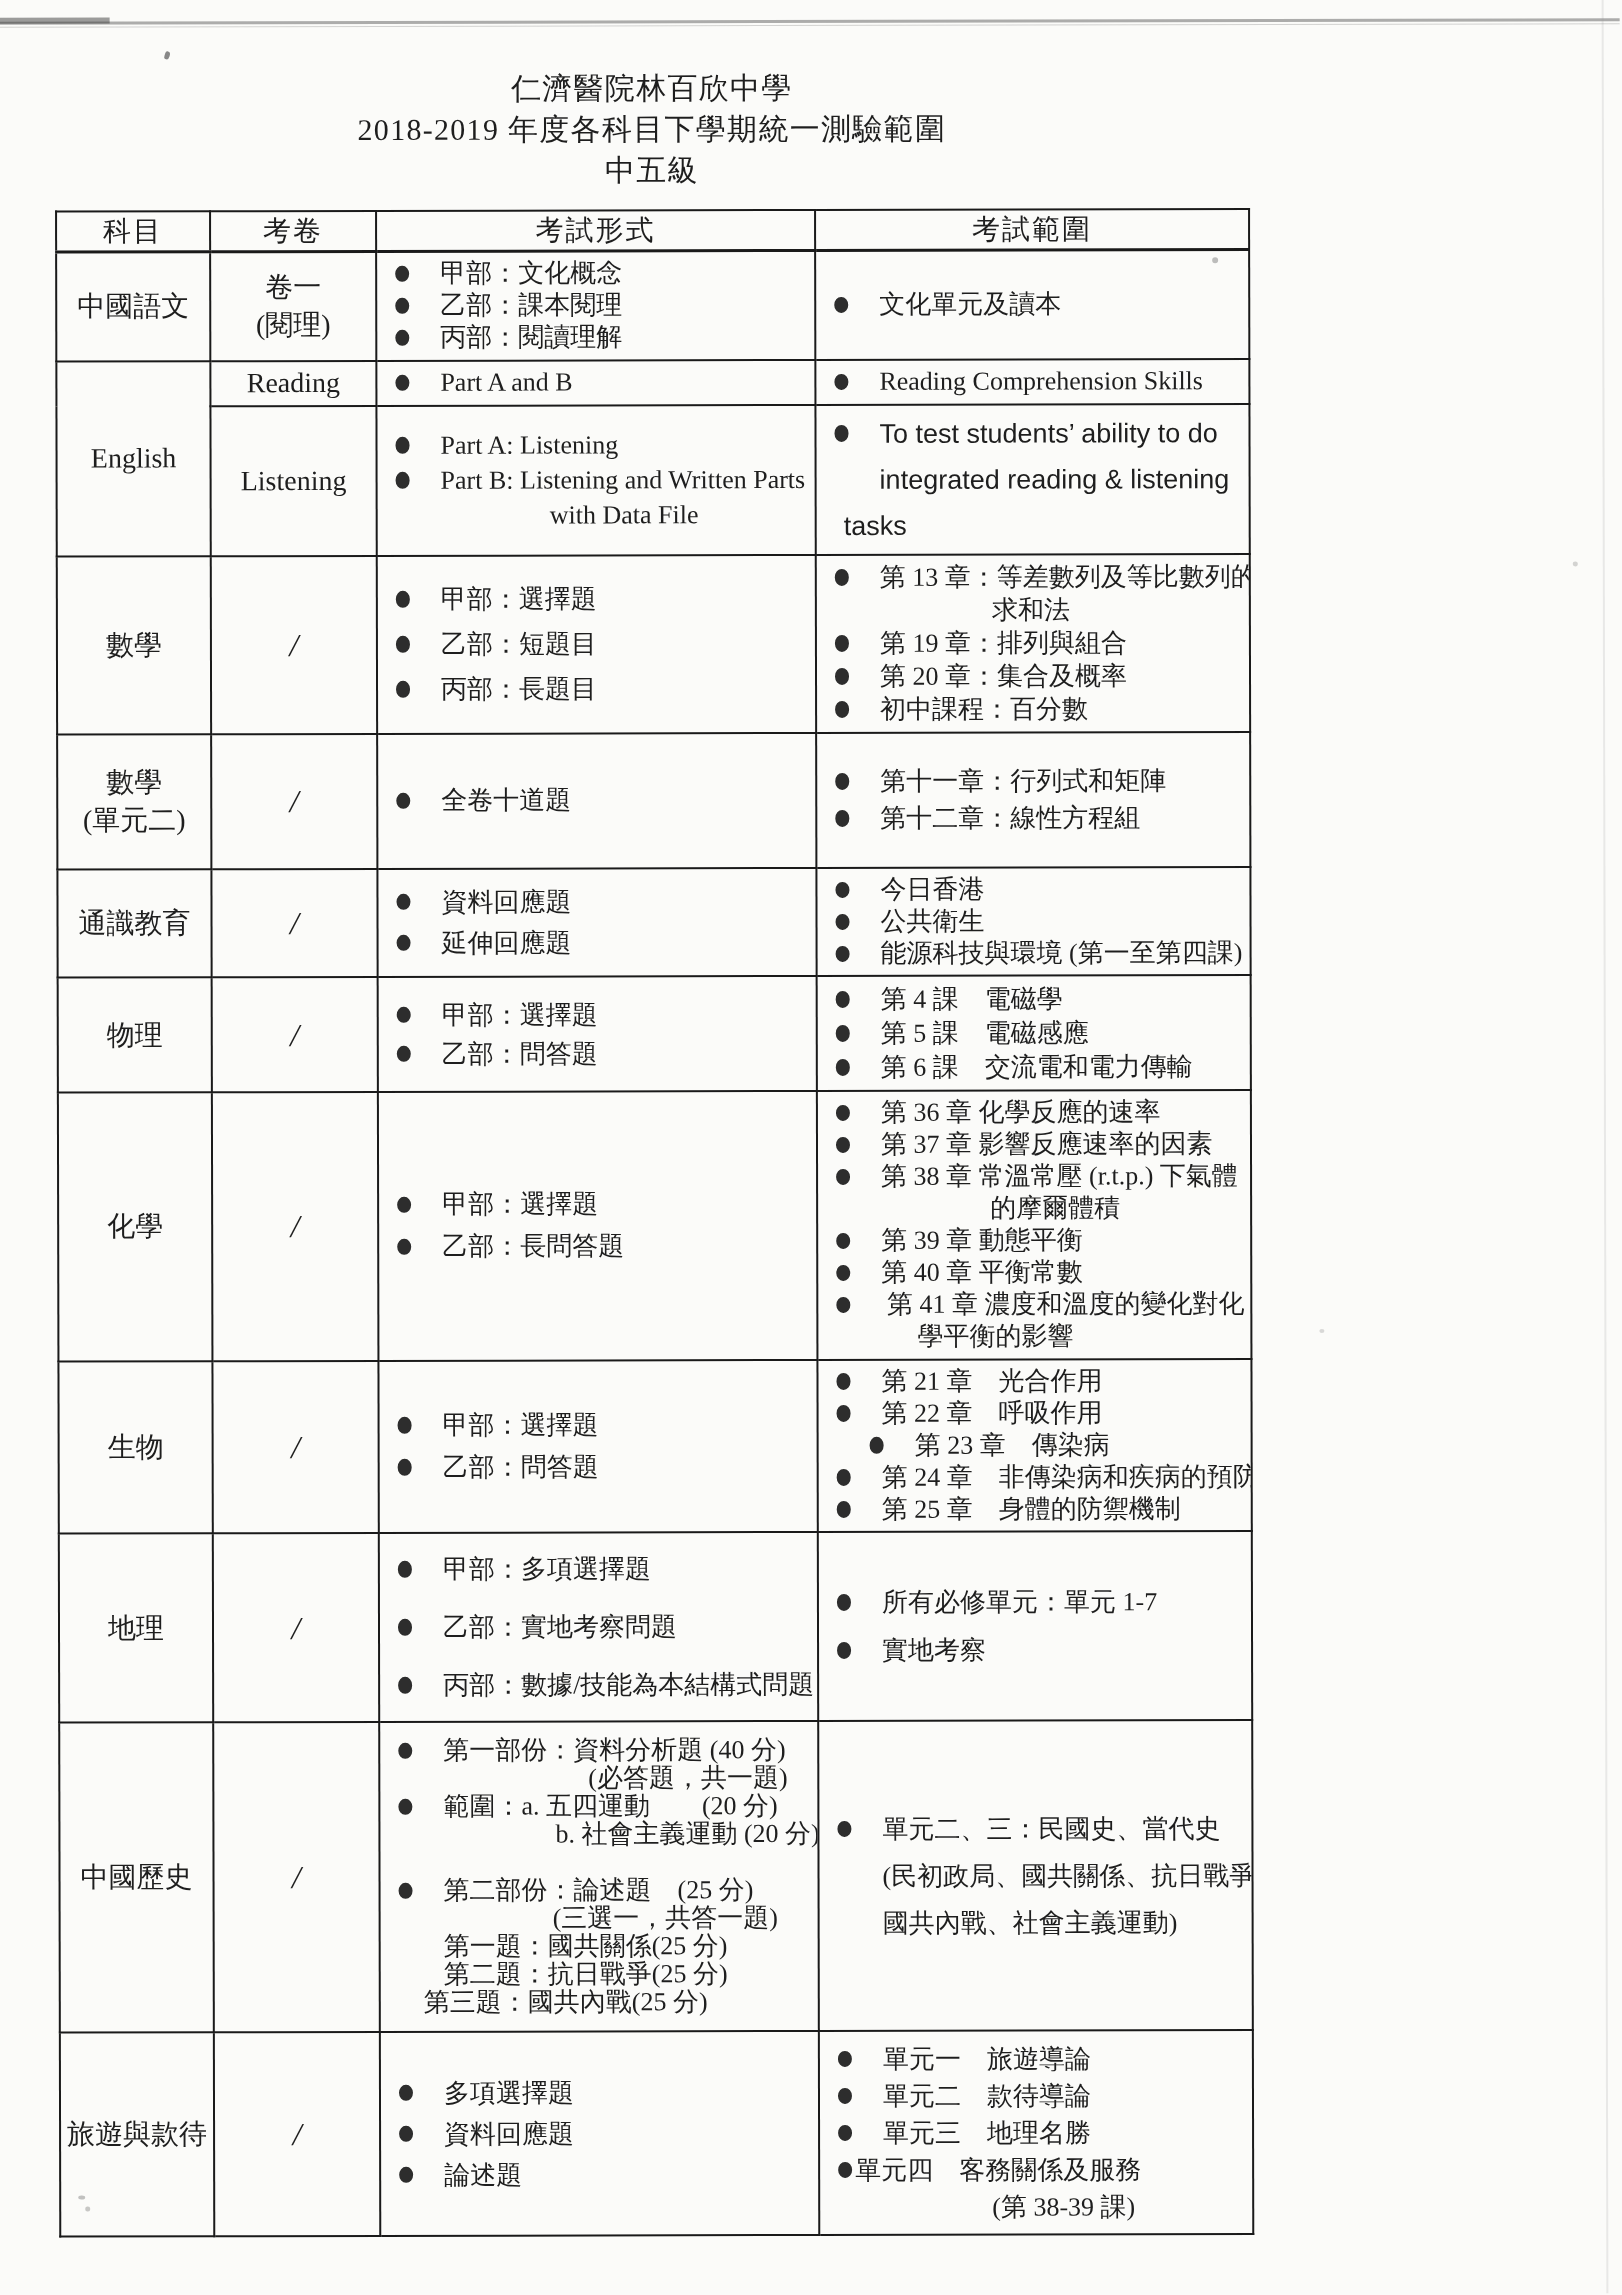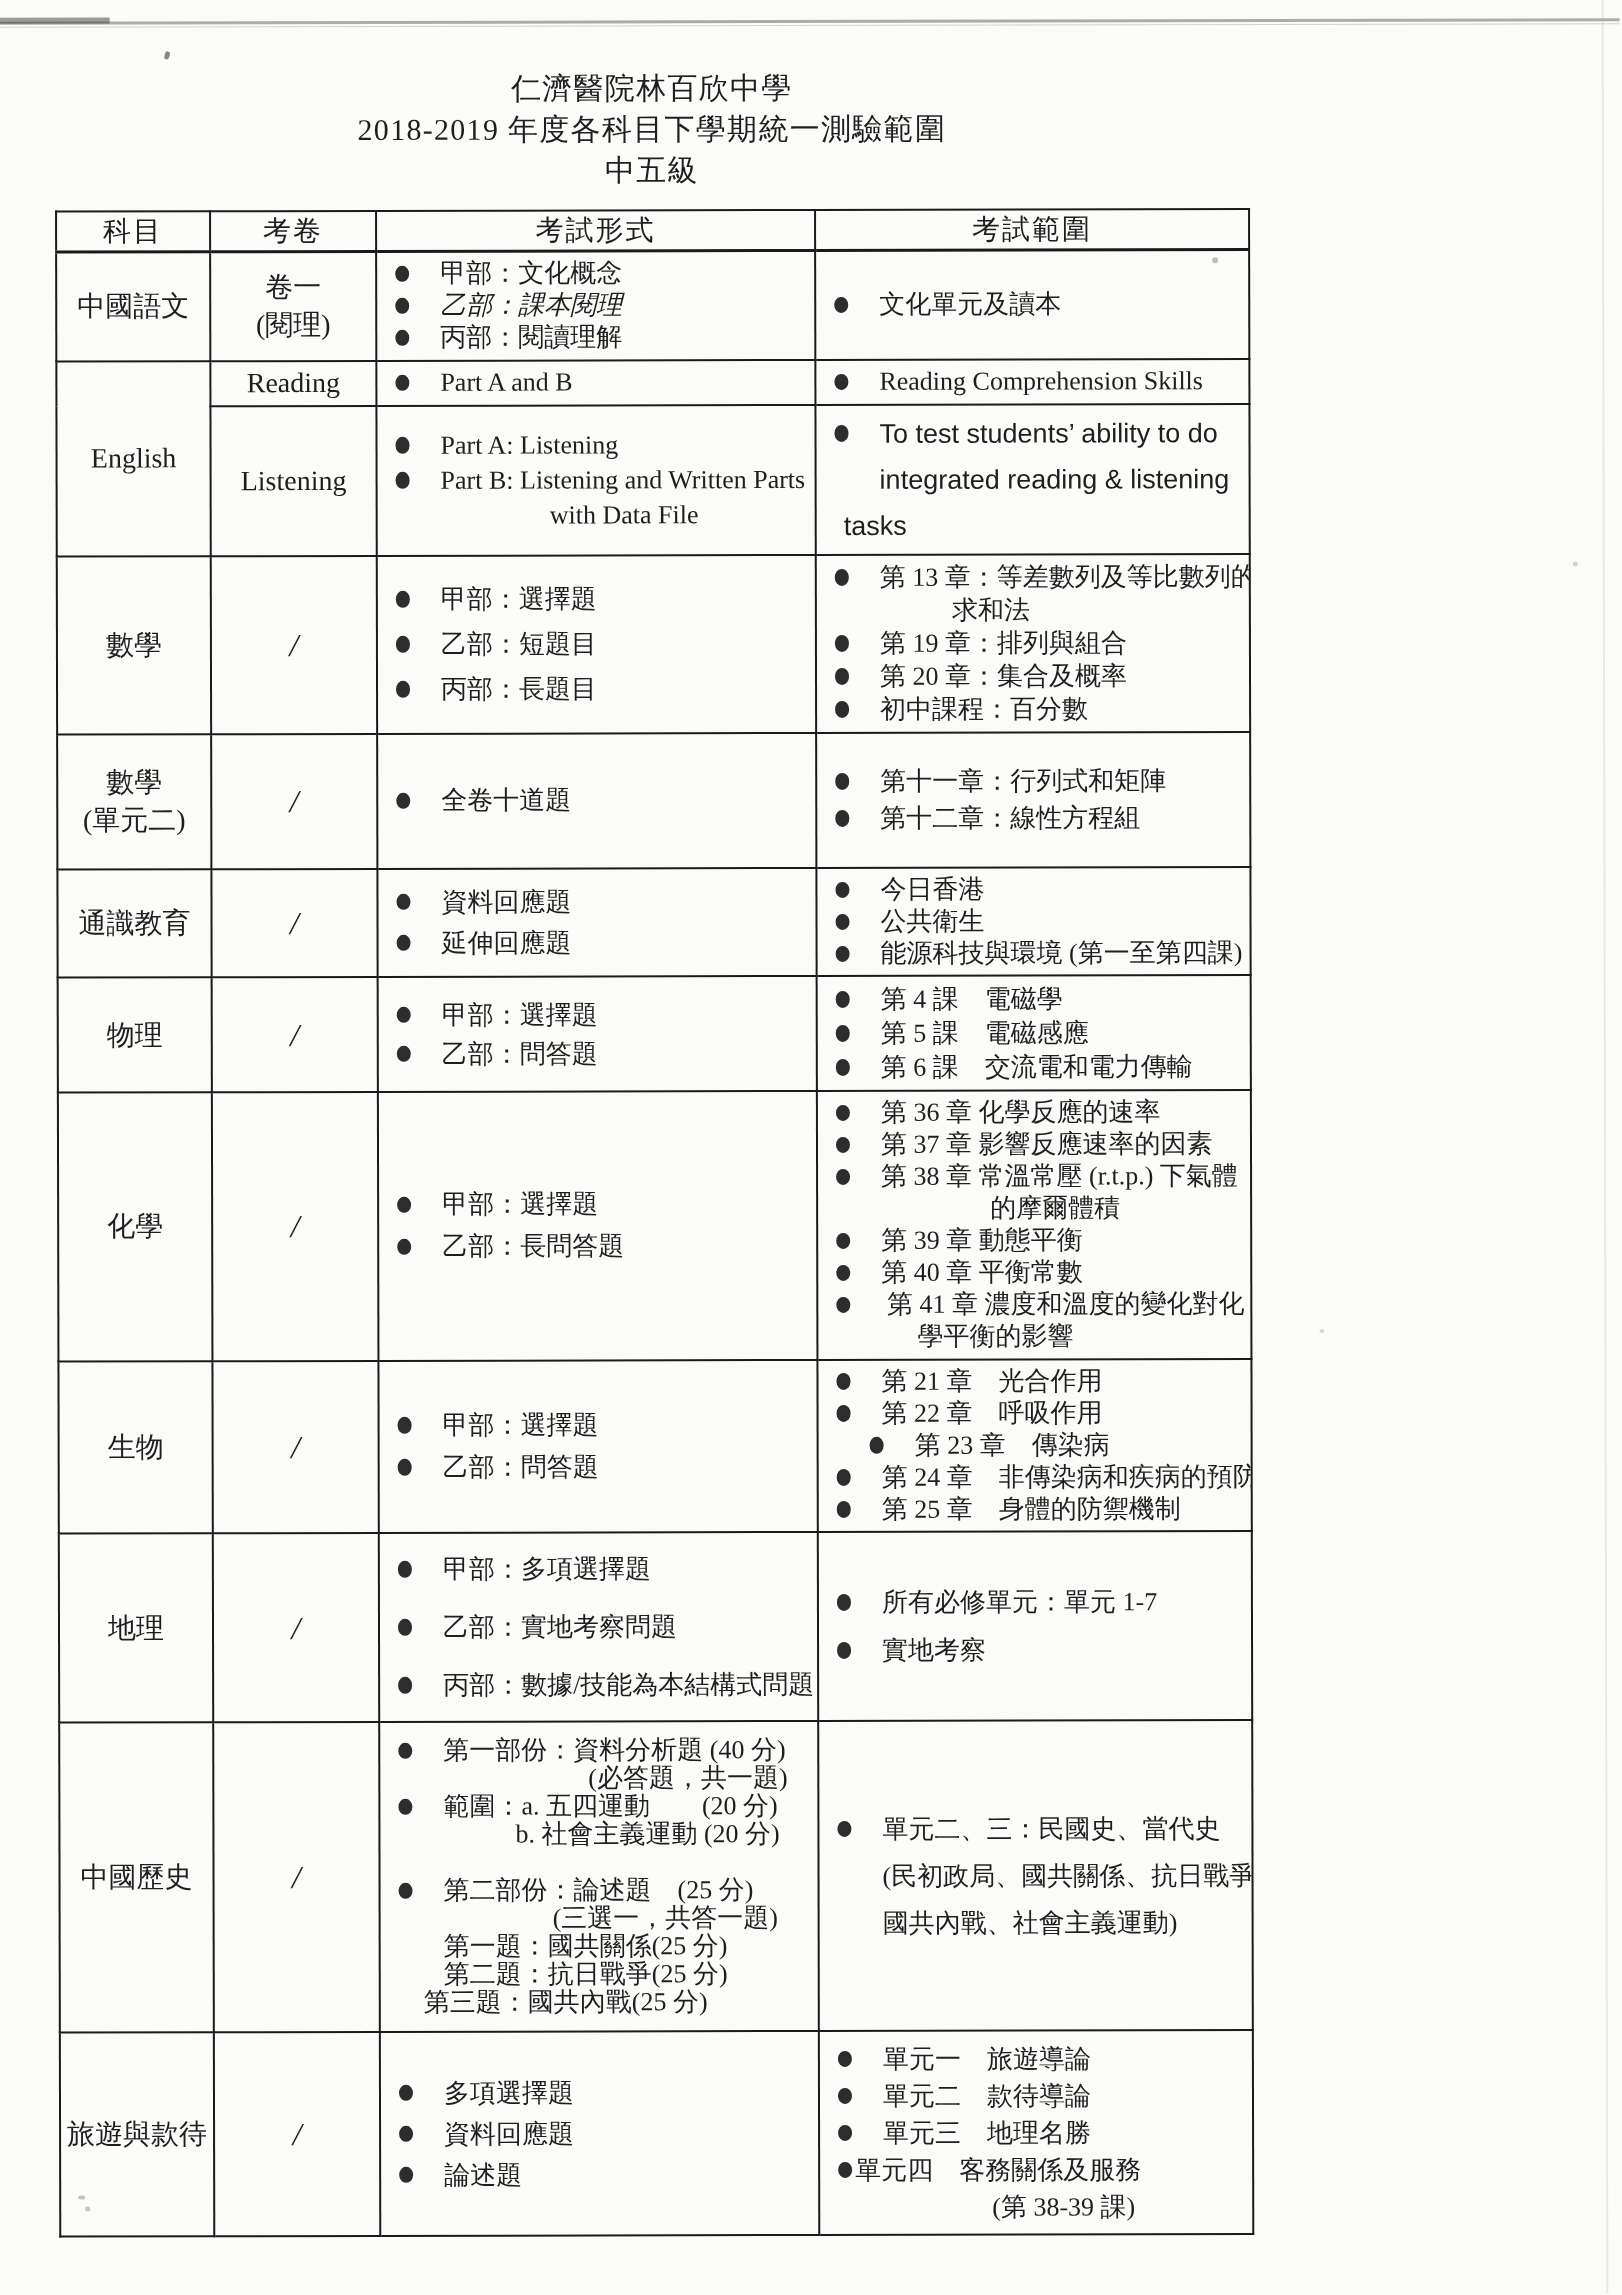--- a/index.html
+++ b/index.html
@@ -28,21 +28,21 @@
     height: 33px; font-size: 28px; font-weight: normal; letter-spacing: 2px;
     border-bottom: 3.3px solid #1a1a1a; text-align: center;
   }
   td.c-subject, td.c-paper { text-align: center; font-size: 28px; }
   td.c-subject div, td.c-paper div { line-height: 38px; }
   td.c-paper .slash { font-size: 32px; font-style: italic; }
 
   td.c-format, td.c-scope { padding: 5.3px 0; }
   .line { position: relative; padding-left: 63px; font-size: 26px; white-space: nowrap; }
   .line.i1 { padding-left: 99px; }
-  .line.i2 { padding-left: 135px; }
+  .line.i2 { padding-left: 135px; margin-left: 40px; }
   .line.i3 { padding-left: 172px; }
   .line.i4 { padding-left: 208px; }
   .dot {
     position: absolute; left: 18px; top: 50%; margin-top: -8.5px;
     width: 14px; height: 16.4px; border-radius: 50%; background: #2d2d2d;
   }
   td.sans-wide .line { font-family: "Liberation Sans", "DejaVu Sans", sans-serif; font-size: 27px; }
 
   
   .artifact { position: absolute; pointer-events: none; }
@@ -88,21 +88,21 @@
         <tr style="height: 94px;">
           <td class="c-subject" rowspan="1">
             <div>中國語文</div>
           </td>
           <td class="c-paper">
             <div>卷一</div>
             <div>(閱理)</div>
           </td>
           <td class="c-format">
             <div class="line" style="line-height: 32px; min-height: 32px;"><span class="dot"></span><span>甲部：文化概念</span></div>
-            <div class="line" style="line-height: 32px; min-height: 32px; font-style: italic;"><span class="dot"></span><span>乙部：課本閱理</span></div>
+            <div class="line" style="line-height: 32px; min-height: 32px;"><span class="dot"></span><span>乙部：課本閱理</span></div>
             <div class="line" style="line-height: 32px; min-height: 32px;"><span class="dot"></span><span>丙部：閱讀理解</span></div>
           </td>
           <td class="c-scope">
             <div class="line" style="line-height: 32px; min-height: 32px;"><span class="dot"></span><span>文化單元及讀本</span></div>
           </td>
         </tr>
         <tr style="height: 45px;">
           <td class="c-subject" rowspan="2">
             <div>English</div>
           </td>

